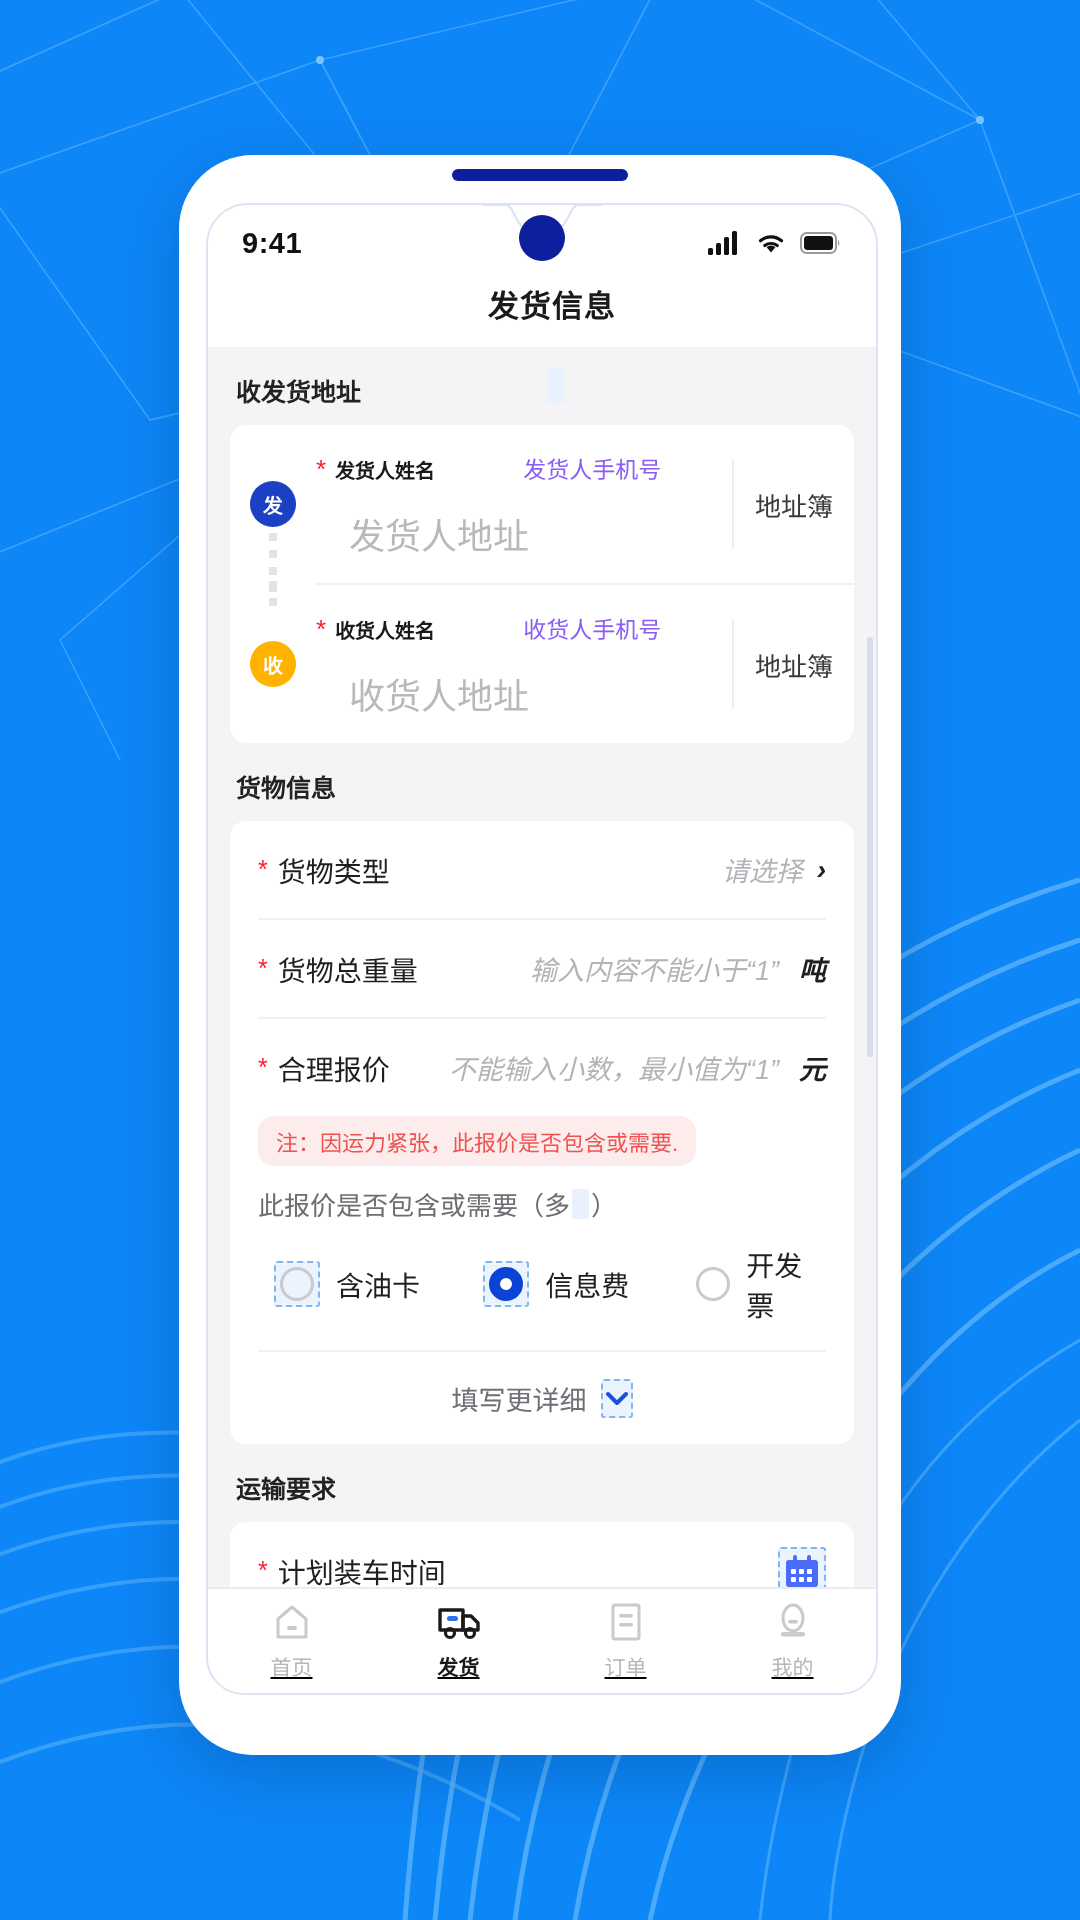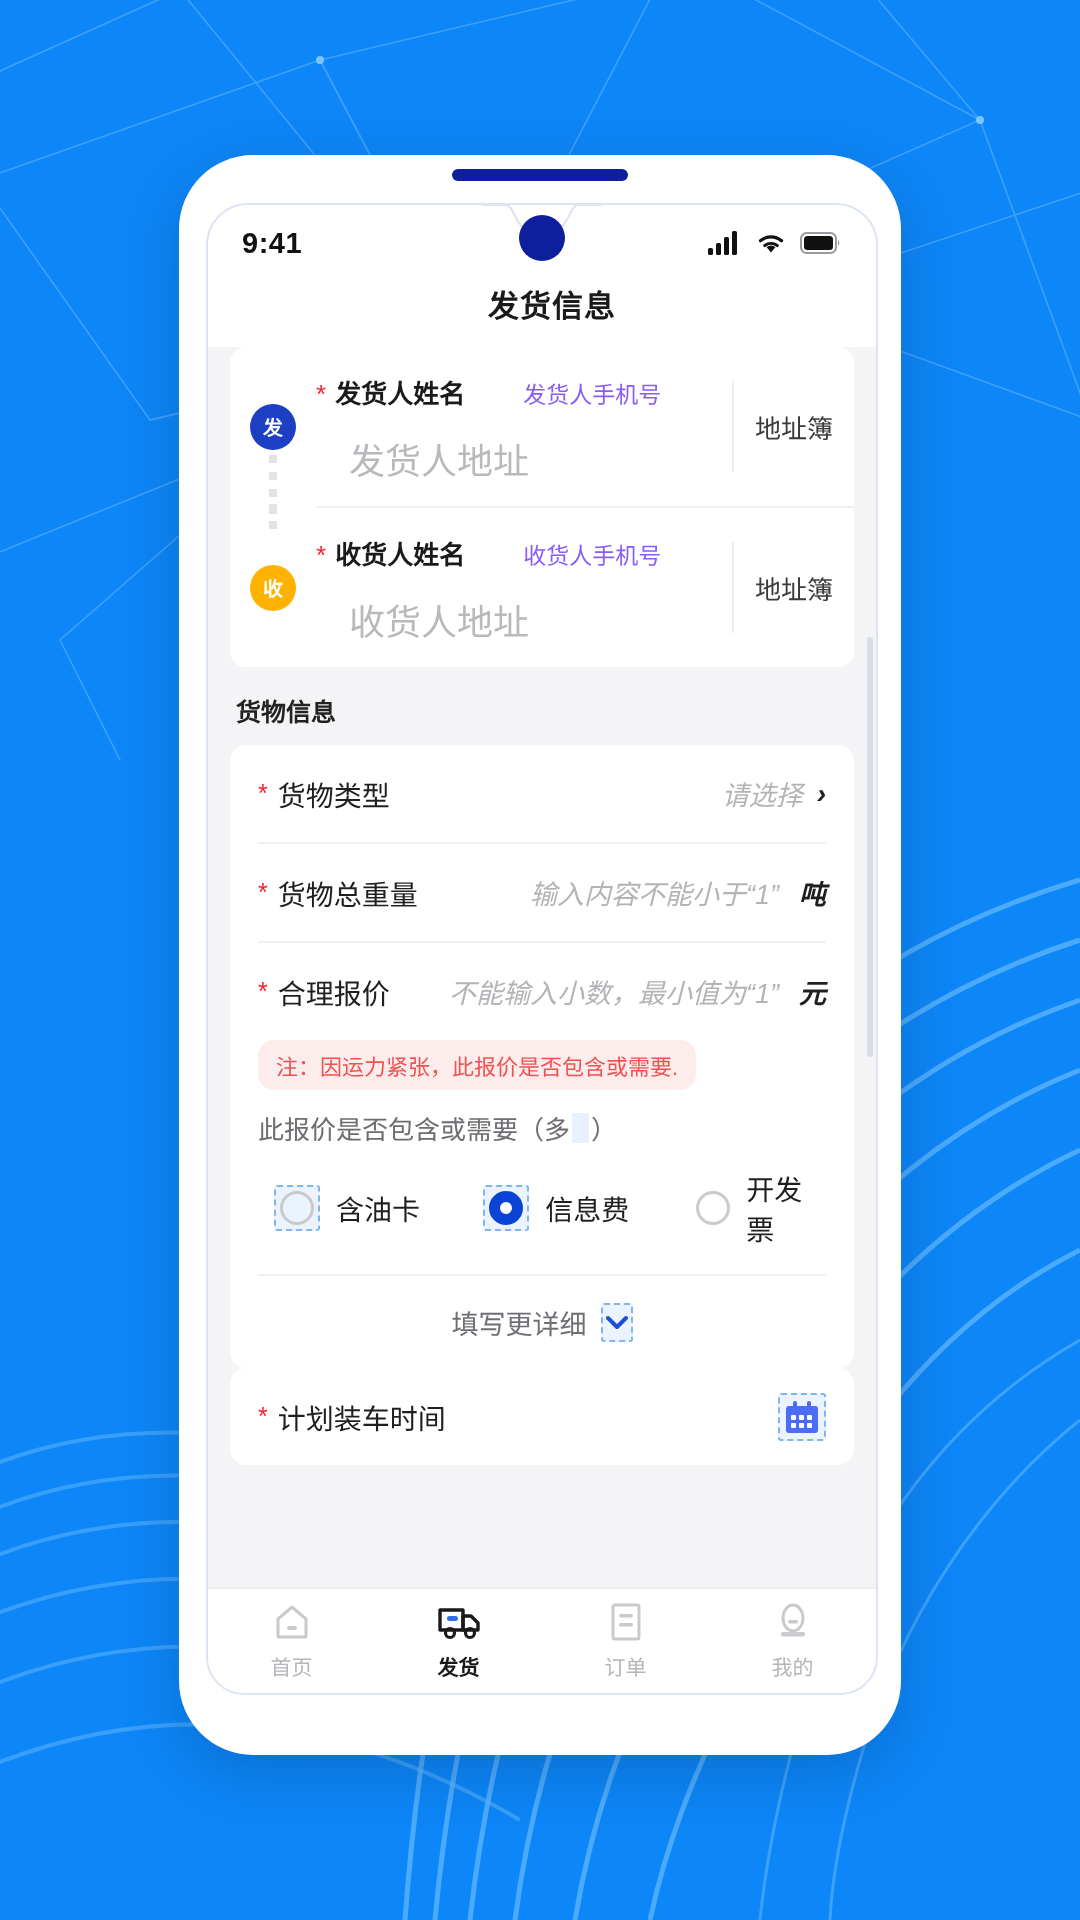--- a/index.html
+++ b/index.html
@@ -85,21 +85,21 @@
     position:absolute;left:50%;transform:translateX(-50%);
     width:8px;display:flex;flex-direction:column;gap:9px;align-items:center;
   }
   .dotline i{display:block;width:8px;height:8px;background:#e3e3e5;}
   .dl-a{top:104px;}
   .dl-b{top:-38px;}
   .addr-fields{flex:1 1 auto;padding:26px 0 22px 0;min-width:0;}
   .addr-line1{display:flex;align-items:baseline;}
   .req-star{color:#f5222d;font-size:26px;margin-right:9px;line-height:1;}
   .name-field{
-    font-size:26px;font-weight:700;color:#1a1a1a;width:188px;flex:0 0 188px;
+    font-size:20px;font-weight:700;color:#1a1a1a;width:188px;flex:0 0 188px;
   }
   .phone-field{font-size:23px;color:#8b5cf6;}
   .addr-line2{font-size:36px;color:#b9b9bd;padding-left:33px;margin-top:22px;}
   .addrbook{
     width:120px;flex:0 0 120px;display:flex;align-items:center;justify-content:center;
     border-left:2px solid #eeeef1;margin:34px 0;
   }
   .addrbook span{font-size:26px;color:#3a3a3a;}
   .addr-divider{height:2px;background:#f0f0f3;margin-left:86px;}
 
@@ -142,21 +142,21 @@
   .more-row{
     display:flex;align-items:center;justify-content:center;gap:14px;min-height:92px;
   }
   .more-row span{font-size:27px;color:#6f6f75;}
 
   .cal-icon{display:inline-flex;}
 
   
   .tabbar{
     flex:0 0 104px;background:#fff;border-top:2px solid #ececf0;
-    display:flex;align-items:center;justify-content:space-around;
+    display:flex;align-items:center;justify-content:space-around;text-decoration:underline;
   }
   .tab{display:flex;flex-direction:column;align-items:center;gap:9px;width:160px;}
   .tab-label{font-size:21px;color:#b6b6bb;}
   .tab.active .tab-label{color:#1a1a1a;font-weight:700;}
 
   
   .scrollbar{
     position:absolute;right:3px;top:290px;width:6px;height:420px;background:#d6dde8;border-radius:3px;
   }
 </style>
@@ -245,20 +245,24 @@
         </svg>
       </div>
     </div>
 
     <div class="navbar">
       <div class="nav-title">发货信息</div>
     </div>
 
     <div class="content">
 
+      <div class="section-title">
+        <span>收发货地址</span>
+        <span class="caret-ghost"></span>
+      </div>
 
       <div class="card addr-card">
 
         <div class="addr-row">
           <div class="addr-badge-col">
             <div class="badge badge-send">发</div>
             <div class="dotline dl-a" style="top:108px">
               <i></i>
                 <i></i>
                 <i></i>
@@ -379,20 +383,23 @@
         <div class="more-row">
           <span>填写更详细</span>
           <span class="focusbox" style="padding:2px 3px;">
             <svg width="22" height="16" viewBox="0 0 22 16">
               <path d="M2 3 L11 12 L20 3" stroke="#1b4fd8" stroke-width="4" fill="none" stroke-linecap="round" stroke-linejoin="round"></path>
             </svg>
           </span>
         </div>
       </div>
 
+      <div class="section-title">
+        <span>运输要求</span>
+      </div>
 
       <div class="card">
 
         <div class="row">
           <div class="row-label">
             <span class="req-star">*</span>
             <span>计划装车时间</span>
           </div>
           <span class="focusbox cal-icon">
             <svg width="36" height="36" viewBox="0 0 36 36">

